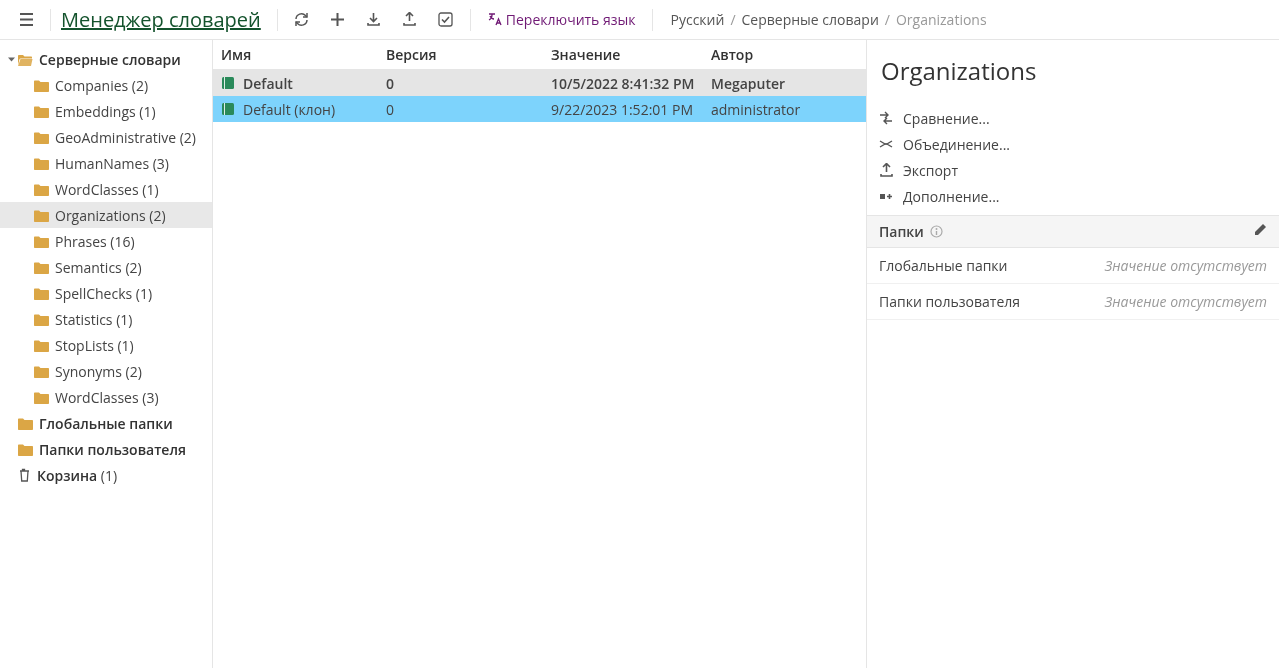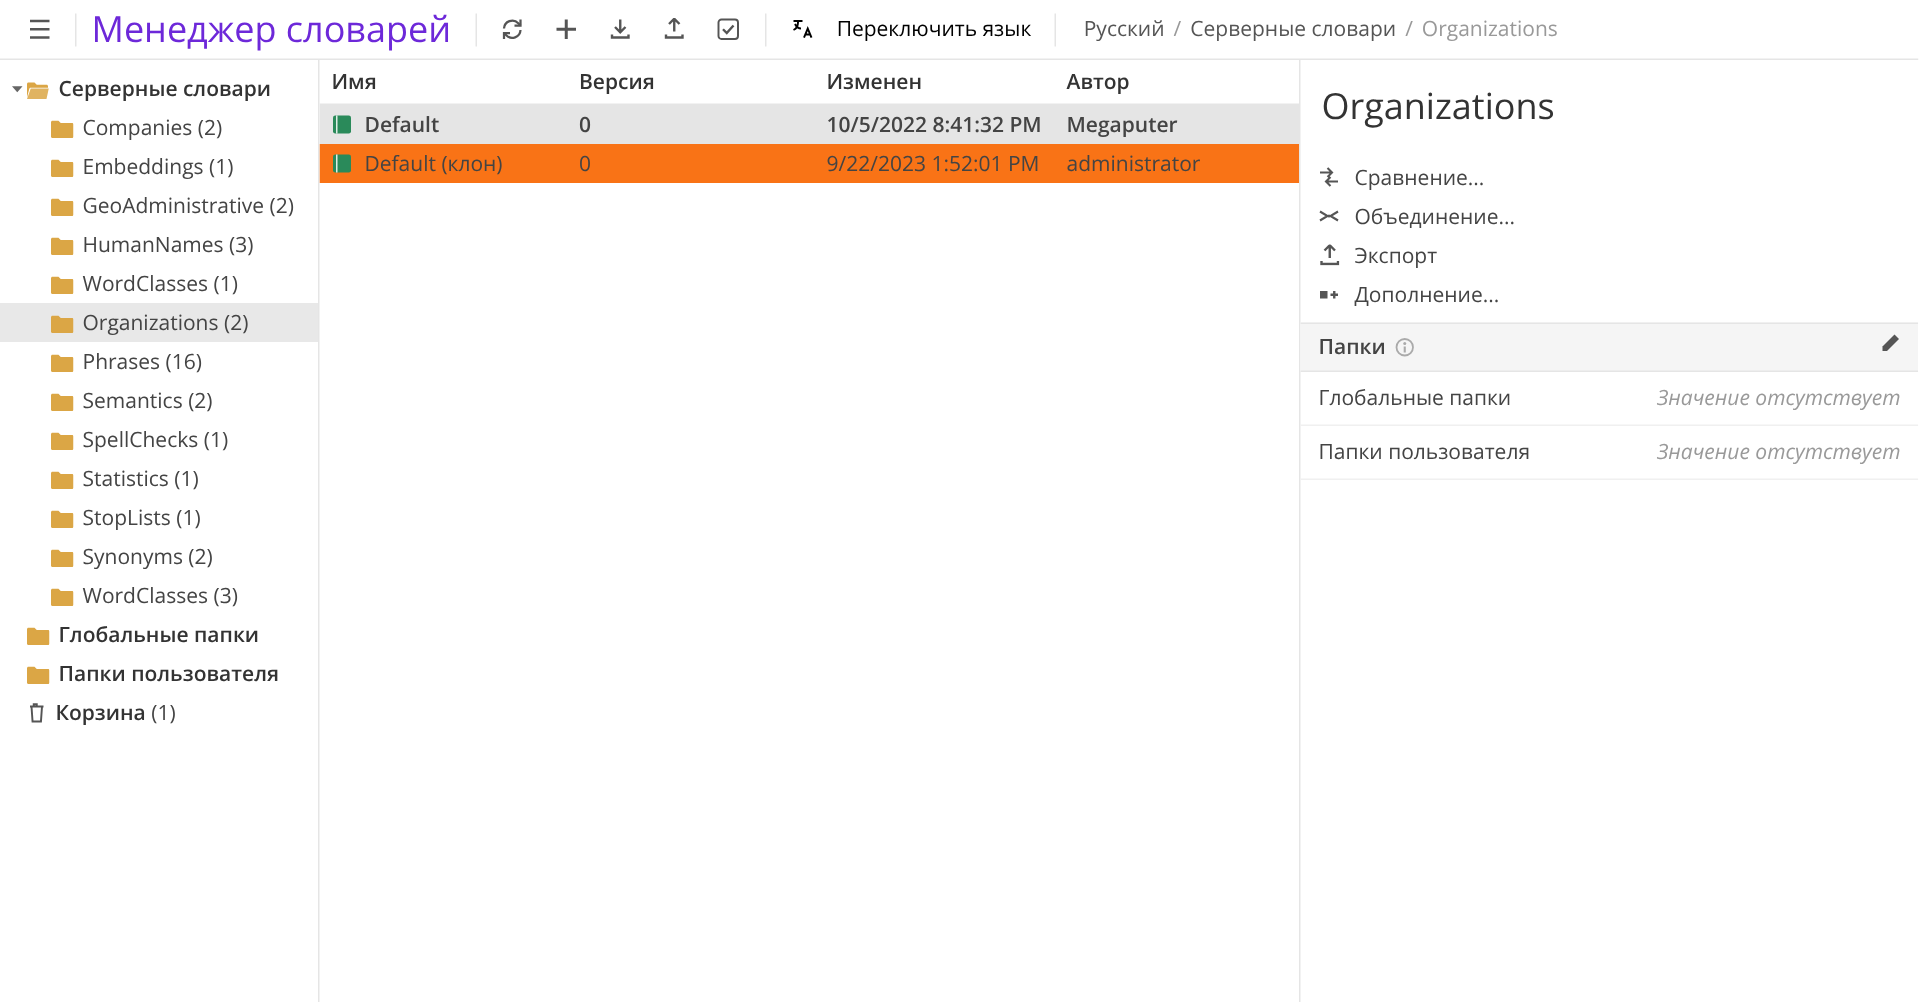--- a/index.html
+++ b/index.html
@@ -14,22 +14,22 @@
   }
   *{box-sizing:border-box;}
   html,body{margin:0;padding:0;font-family:"Segoe UI","Open Sans",Arial,sans-serif;font-size:14px;color:var(--text);height:100%;}
   body{display:flex;flex-direction:column;height:668px;width:1279px;}
 
   
   .toolbar{display:flex;align-items:center;height:40px;border-bottom:1px solid var(--gray-border);padding:0 8px;}
   .tb-btn{width:36px;height:40px;display:flex;align-items:center;justify-content:center;cursor:pointer;color:#555;}
   .tb-btn svg{width:15px;height:15px;}
   .tb-sep{width:1px;height:22px;background:var(--gray-border);margin:0 6px;}
-  .app-title{font-size:24px;padding:0 10px 0 4px;color:#6d28d9;}
-  .lang-switch{display:flex;align-items:center;gap:16px;padding:0 10px;cursor:pointer;color:#000000;}
+  .app-title{font-size:20px;padding:0 10px 0 4px;color:#14532d;text-decoration:underline;}
+  .lang-switch{display:flex;align-items:center;gap:4px;padding:0 10px;cursor:pointer;color:#701a75;}
   .breadcrumb{display:flex;align-items:center;gap:6px;padding-left:12px;}
   .bc-item{color:#555;cursor:pointer;}
   .bc-item.muted{color:var(--muted);cursor:default;}
   .bc-sep{color:var(--muted);}
 
   
   .main{flex:1;display:flex;overflow:hidden;}
   .sidebar{width:213px;border-right:1px solid var(--gray-border);overflow-y:auto;padding-top:6px;}
   .content{flex:1;display:flex;overflow:hidden;}
   .center{flex:1;border-right:1px solid var(--gray-border);display:flex;flex-direction:column;}
@@ -52,21 +52,21 @@
 
   
   .thead{display:flex;height:30px;border-bottom:1px solid var(--gray-border);align-items:center;font-weight:600;color:#333;}
   .col{padding:0 8px;}
   .c-name{flex:0 0 165px;display:flex;align-items:center;}
   .c-ver{flex:0 0 165px;}
   .c-mod{flex:0 0 160px;}
   .c-auth{flex:1;}
   .trow{display:flex;height:26px;align-items:center;cursor:pointer;}
   .trow.sel{background:#e5e5e5;font-weight:600;}
-  .trow.alt{background:#f97316;}
+  .trow.alt{background:#7dd3fc;}
   .dict-icon{display:inline-flex;color:var(--dict-green);margin-right:8px;}
   .dict-icon svg{width:14px;height:14px;}
 
   
   .details-title{font-size:24px;padding:14px 14px 12px 14px;color:#333;}
   .section-head{background:var(--gray-bg);border-top:1px solid var(--gray-border);border-bottom:1px solid var(--gray-border);padding:6px 12px;font-weight:600;display:flex;align-items:center;justify-content:space-between;}
   .ops{padding:6px 0;}
   .op-row{display:flex;align-items:center;height:26px;gap:10px;padding:0 12px;cursor:pointer;color:#444;}
   .op-row svg{width:14px;height:14px;color:#555;}
   .kv{display:flex;justify-content:space-between;padding:8px 12px;border-bottom:1px solid #f0f0f0;}
@@ -390,21 +390,21 @@
       <span>&nbsp;</span>
       <span class="count" style="font-weight:400">(1)</span>
     </div>
   </div>
 
   <div class="content">
     <div class="center">
       <div class="thead">
         <div class="col c-name">Имя</div>
         <div class="col c-ver">Версия</div>
-        <div class="col c-mod">Изменен</div>
+        <div class="col c-mod">Значение</div>
         <div class="col c-auth">Автор</div>
       </div>
       <div id="table-rows">
           <div class="trow sel">
             <div class="col c-name">
               <span class="dict-icon">
                 <svg viewBox="0 0 14 14">
                   <use href="#i-dict"></use>
                 </svg>
               </span>

